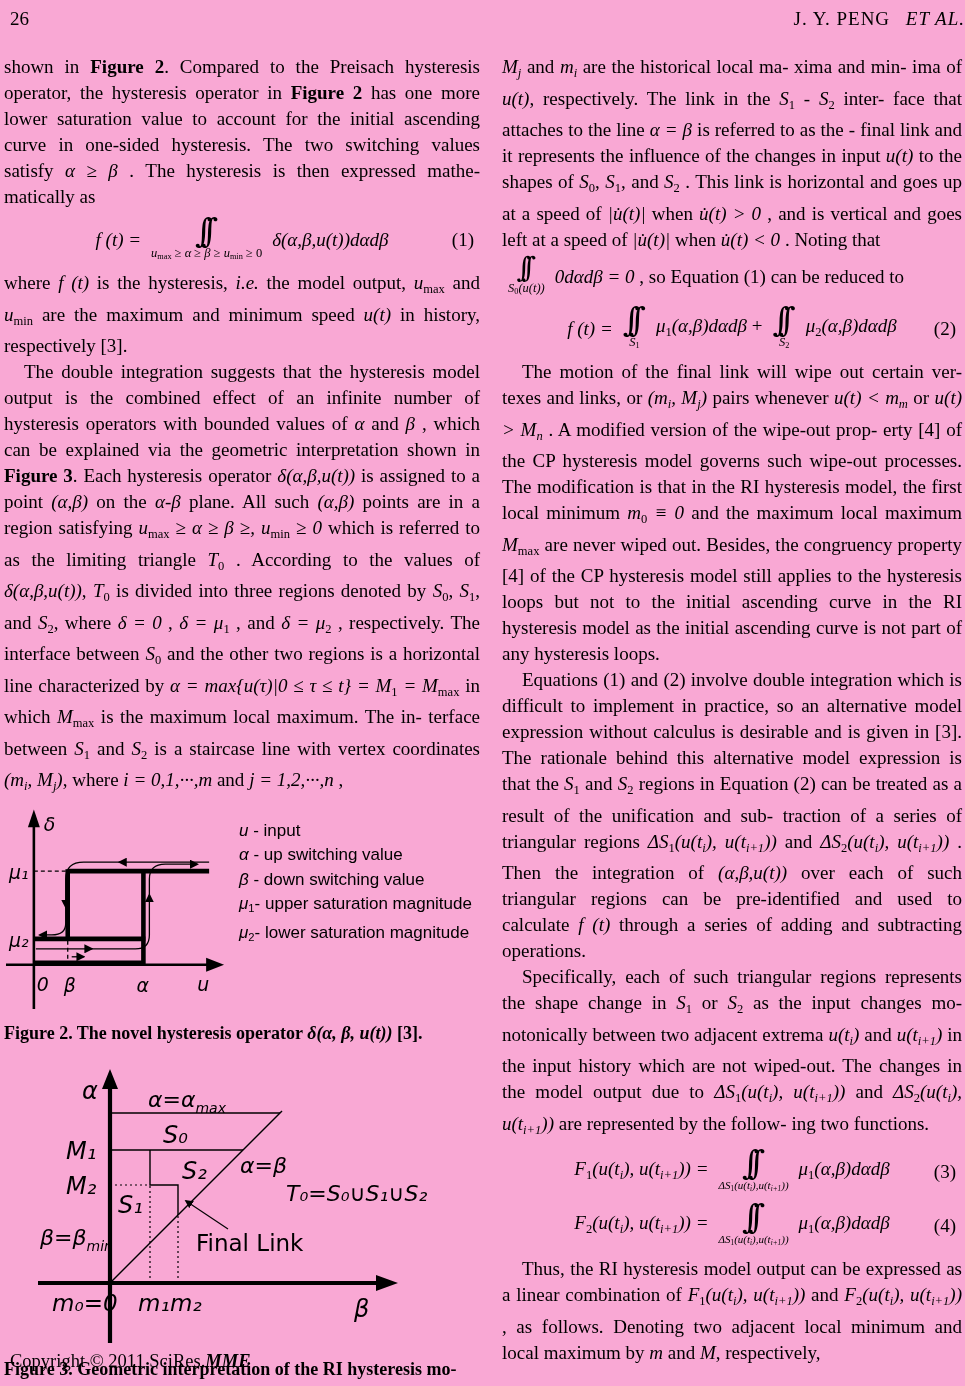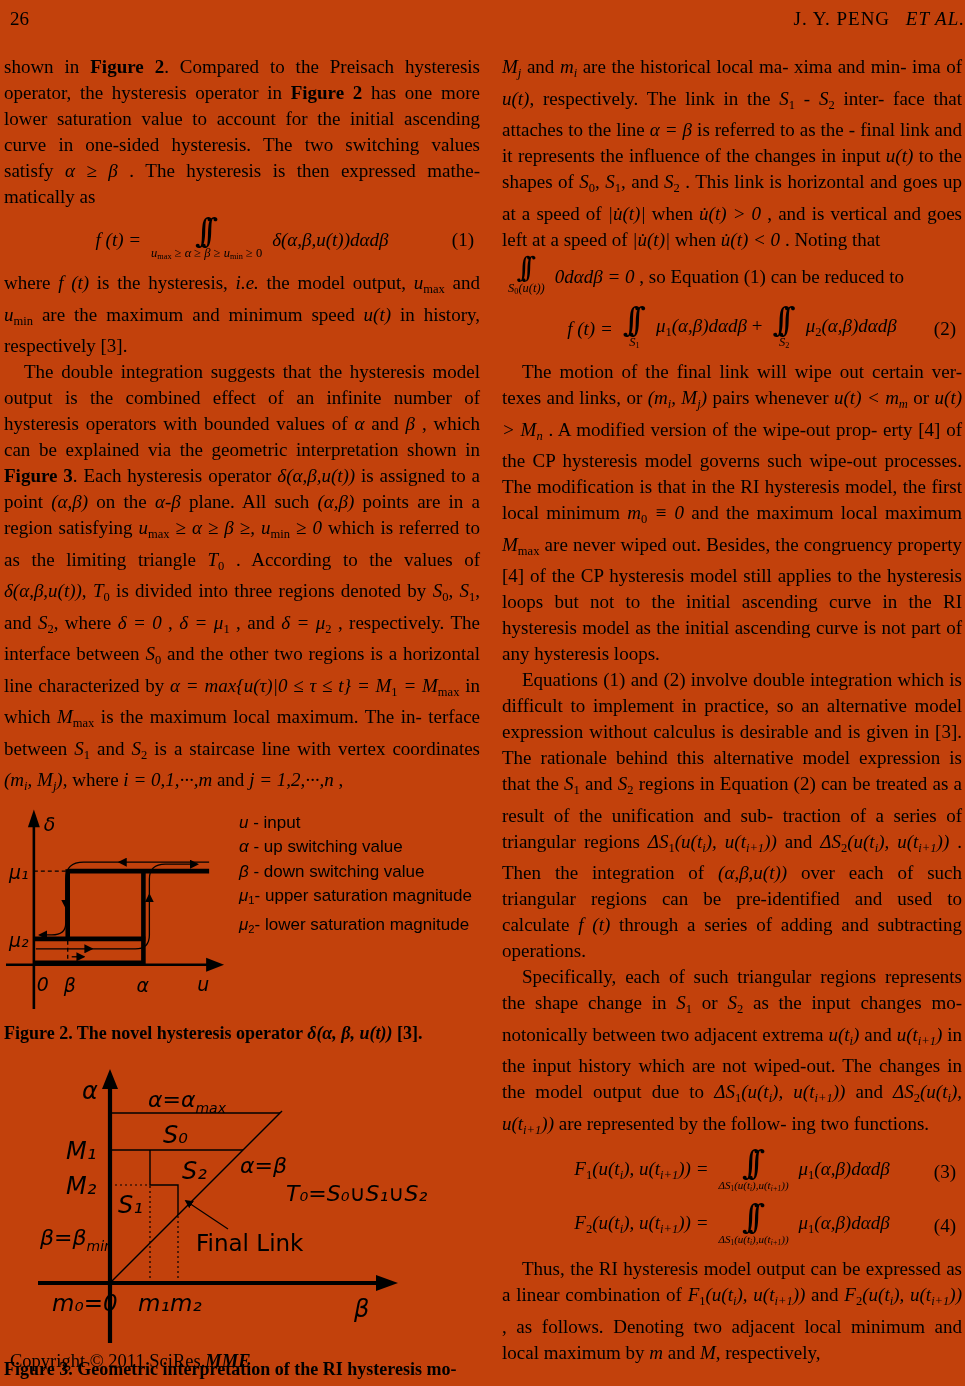--- a/index.html
+++ b/index.html
@@ -1,16 +1,16 @@
 <!DOCTYPE html>
 <html><head>
 <meta charset="utf-8">
 <style>
   html,body{margin:0;padding:0;background:#fff;}
-  .page{position:relative;width:965px;height:1386px;background:#c2410c;color:#000;
+  .page{position:relative;width:965px;height:1386px;background:#f9a8d4;color:#000;
         font-family:"Liberation Serif", serif;font-size:19px;overflow:hidden;}
   .hdr-page{position:absolute;top:8px;left:10px;font-size:19px;}
   .hdr-title{position:absolute;top:8px;left:0;width:100%;text-align:right;font-size:19px;letter-spacing:1px;}
   .hdr-title .etal{font-style:italic;margin-left:10px;}
   .col{position:absolute;top:54px;text-align:justify;line-height:26px;}
   .col-left{left:4px;width:476px;}
   .col-right{left:502px;width:460px;}
   p{margin:0;}
   .ind{text-indent:20px;}
   .s-b{font-weight:bold;}
@@ -20,21 +20,21 @@
   .s-si{font-size:66%;vertical-align:-0.28em;font-style:italic;}
   .eq{position:relative;display:flex;justify-content:center;align-items:center;margin:6px 0;font-style:normal;}
   .eq .num{position:absolute;right:6px;top:50%;transform:translateY(-50%);}
   .eqpart{margin:0 4px;font-family:Liberation Serif, serif;}
   .intblk{display:inline-flex;flex-direction:column;align-items:center;margin:0 6px;}
   .intsign{font-family:"DejaVu Serif",serif;font-size:33px;line-height:30px;letter-spacing:-0.34em;padding-right:0.34em;}
   .intunder{font-size:12.5px;line-height:14px;margin-top:0px;}
   .eq-inline{display:flex;align-items:center;justify-content:flex-start;margin:2px 0;}
   .eq-inline .intsign{font-size:28px;line-height:26px;}
   .fig2row{display:flex;margin-top:8px;text-align:left;}
-  .legend{font-family:"Liberation Sans",sans-serif;font-size:17px;line-height:24.5px;margin-left:4px;margin-top:4px;width:242px;}
+  .legend{font-family:"Liberation Sans",sans-serif;font-size:17px;line-height:24.5px;margin-left:4px;margin-top:12px;width:242px;}
   .leg-item{padding-left:34px;text-indent:-34px;}
   .figcap{font-weight:bold;font-size:18px;margin-top:12px;text-align:left;line-height:24px;}
   svg{display:block;}
   .svgl{font-family:"DejaVu Sans",sans-serif;font-style:italic;}
   .svgu{font-family:"DejaVu Sans",sans-serif;font-style:normal;}
   .footer{position:absolute;bottom:14px;left:10px;right:10px;display:flex;justify-content:flex-start;font-size:18.5px;}
   .journal{font-weight:bold;font-style:italic;}
 </style>
 </head>
 <body>

